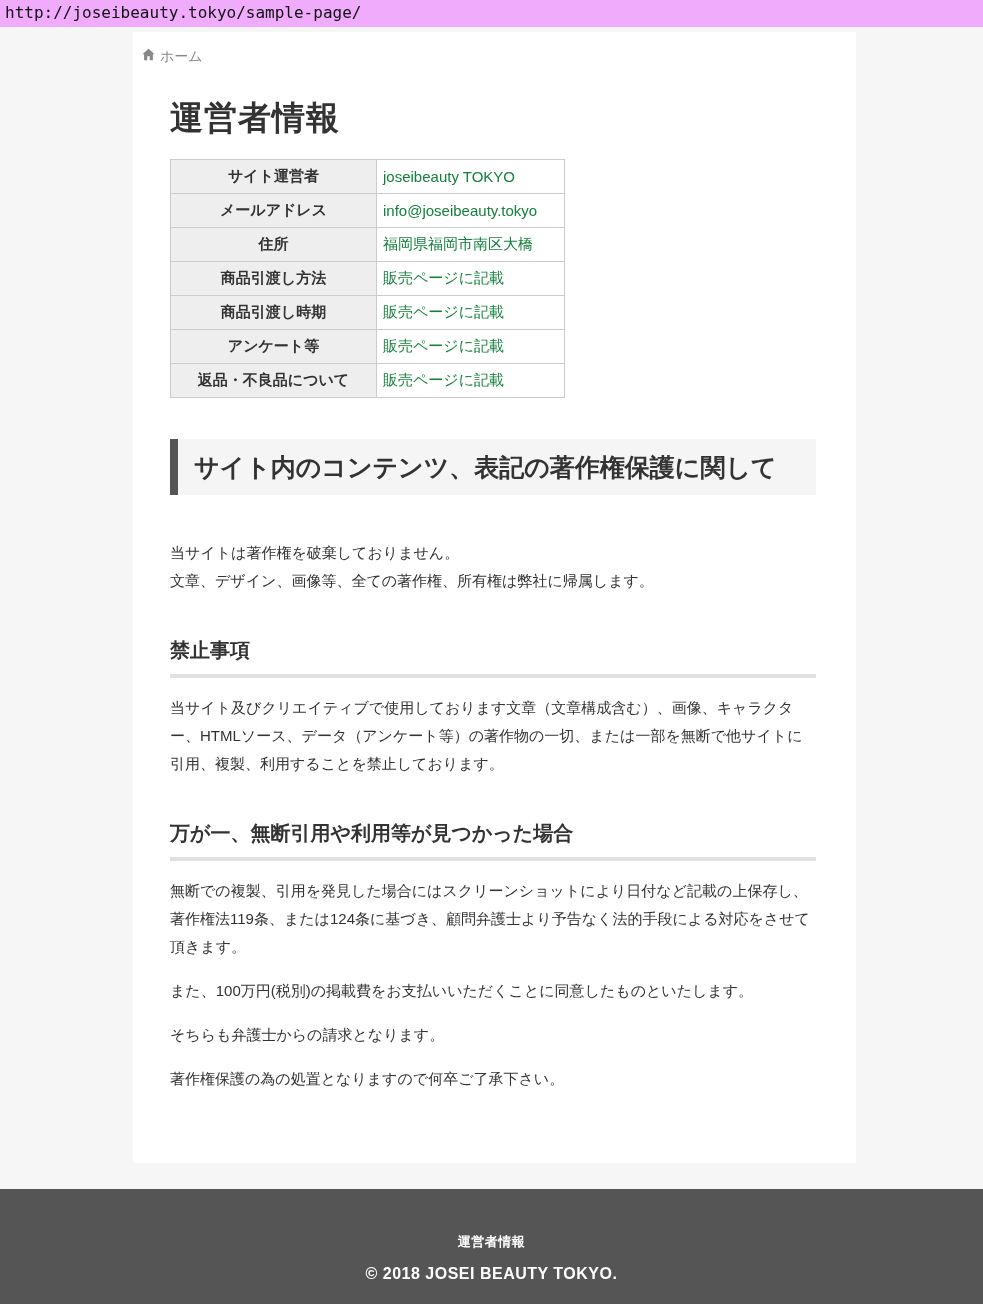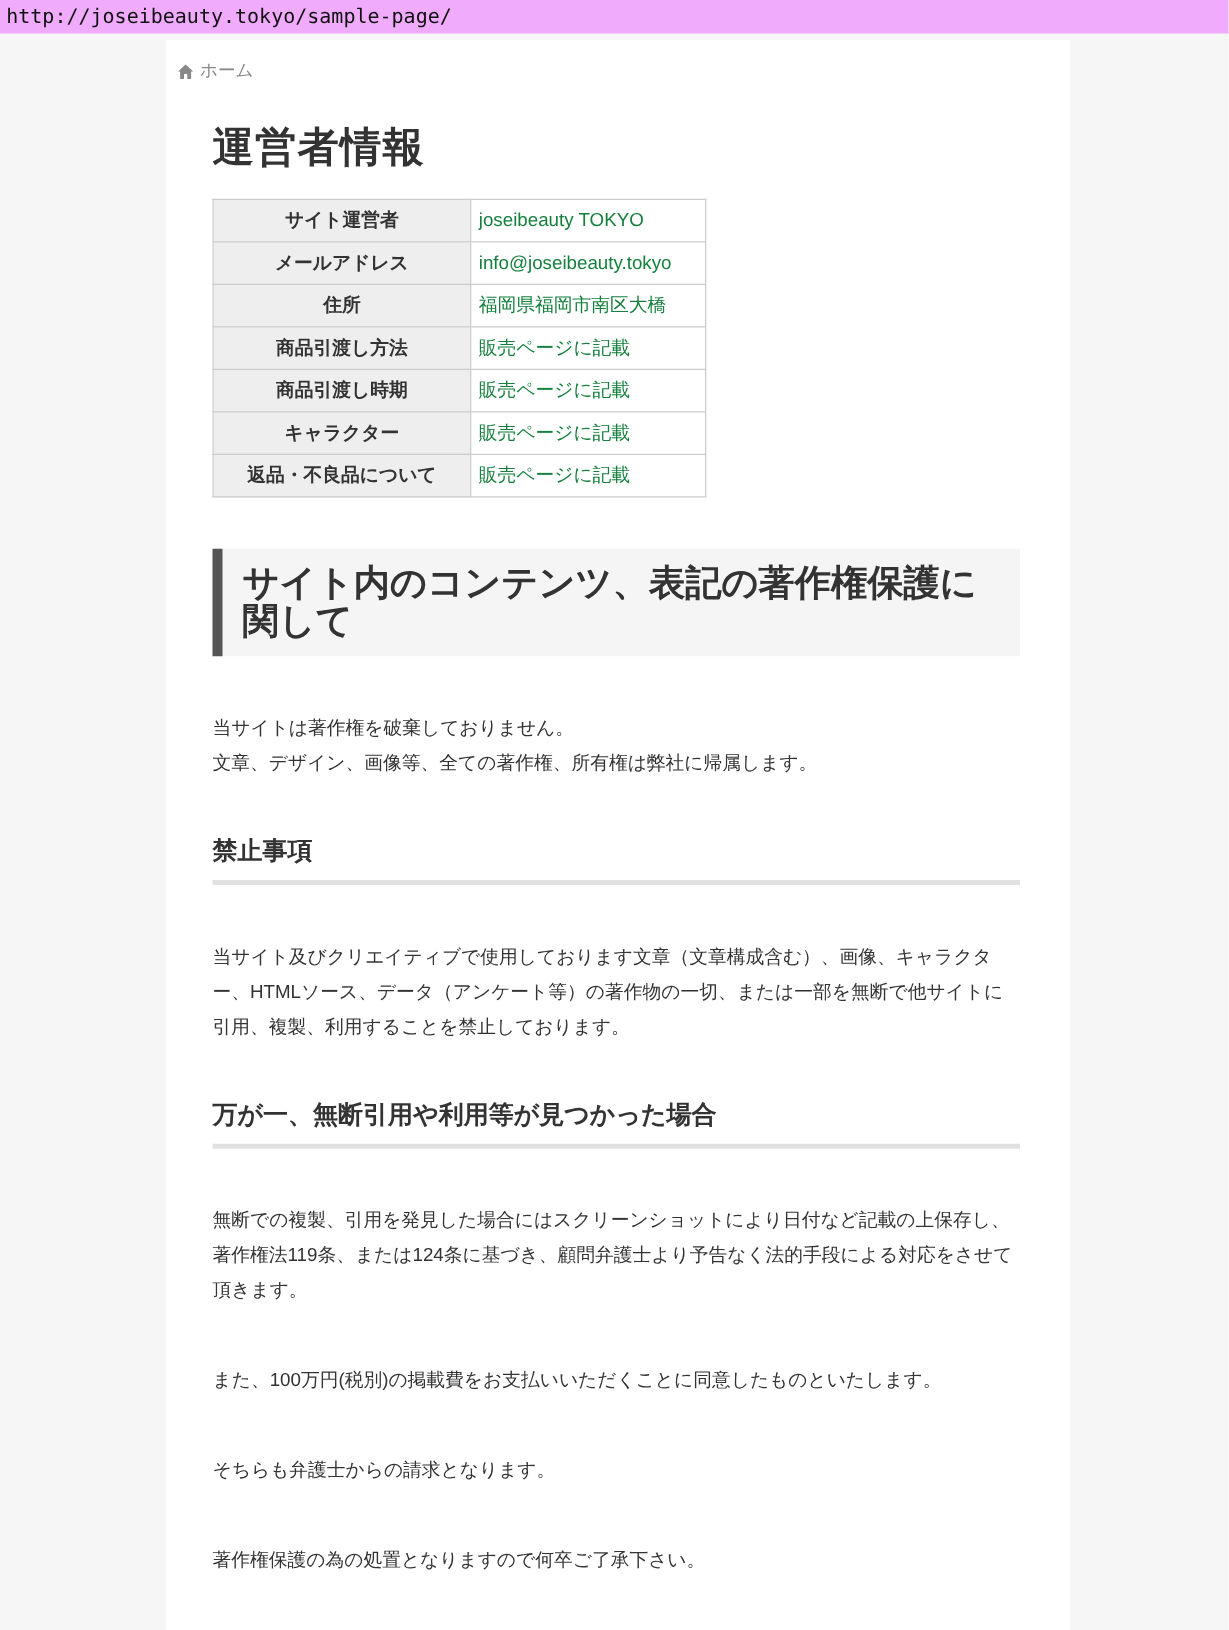--- a/index.html
+++ b/index.html
@@ -33,21 +33,21 @@
     color: #888;
     margin: 2px 0 0 2px;
     display: flex;
     align-items: center;
     gap: 6px;
   }
   .breadcrumb a {
     color: #888;
     text-decoration: none;
     display: flex;
-    align-items: center;
+    align-items: flex-start;
     gap: 5px;
     cursor: pointer;
   }
   .home-icon svg { display: block; }
   .content { padding: 0 33px 0 30px; }
   h1.page-title {
     font-size: 33px;
     font-weight: bold;
     color: #333;
     margin: 30px 0 18px 0;
@@ -77,27 +77,27 @@
     width: 188px;
     padding: 0 6px;
     font-weight: normal;
     color: #15803d;
   }
   h2.boxed-heading {
     margin-top: 41px;
     background: #f5f5f5;
     border-left: 8px solid #555;
     padding: 13px 10px 13px 16px;
-    font-size: 29px;
+    font-size: 25px;
     line-height: 30px;
     font-weight: bold;
     color: #333;
   }
   p.body-text {
-    margin-top: 44px;
+    margin-top: 16px;
     font-size: 15px;
     line-height: 28px;
     color: #333;
   }
   p.body-text.first { margin-top: 44px; }
   p.body-text.tight { }
   h3.underlined-heading {
     margin-top: 42px;
     font-size: 20px;
     font-weight: bold;
@@ -163,21 +163,21 @@
           </tr>
           <tr>
             <th>商品引渡し方法</th>
             <td>販売ページに記載</td>
           </tr>
           <tr>
             <th>商品引渡し時期</th>
             <td>販売ページに記載</td>
           </tr>
           <tr>
-            <th>キャラクター</th>
+            <th>アンケート等</th>
             <td>販売ページに記載</td>
           </tr>
           <tr>
             <th>返品・不良品について</th>
             <td>販売ページに記載</td>
           </tr>
         </tbody>
       </table>
 
       <h2 class="boxed-heading">サイト内のコンテンツ、表記の著作権保護に関して</h2>

